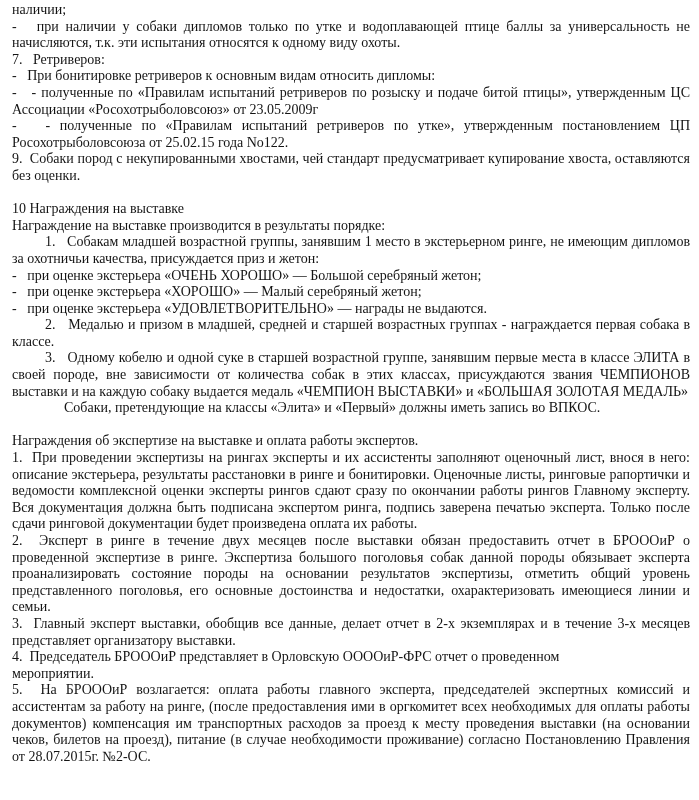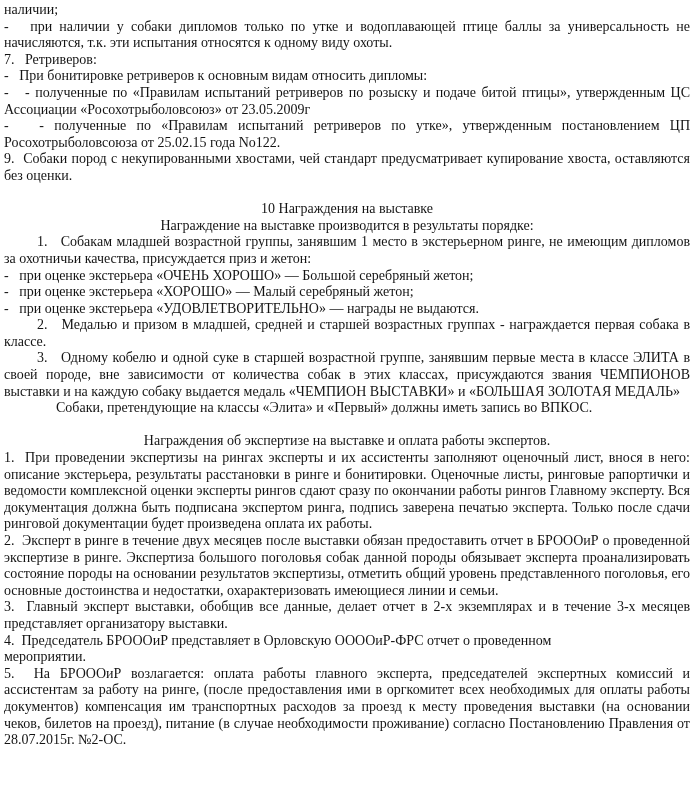--- a/index.html
+++ b/index.html
@@ -10,31 +10,31 @@
   .page {
     box-sizing: border-box;
     width: 699px;
     height: 800px;
     overflow: hidden;
     background: #ffffff;
     color: #141414;
     font-family: "Liberation Serif", "DejaVu Serif", serif;
     font-size: 14px;
     line-height: 16.6px;
-    padding: 2px 9px 0 4px;
+    padding: 2px 9px 0 12px;
   }
   .page p {
     margin: 0;
     padding: 0;
   }
   .plain         { text-align: left; }
   .justify       { text-align: justify; }
   .justify-indent{ text-align: justify; text-indent: 33px; }
   .indent        { text-align: left; text-indent: 52px; }
-  .center        { text-align: center; }
+  .center        { }
   .prewrap       { text-align: left; white-space: pre-line; }
   .space-before  { margin-top: 16.6px !important; }
 </style>
 </head>
 <body>
 
 <div class="page">
   <div>
       <p class="plain">наличии;</p>
       <p class="justify">-&nbsp;&nbsp;&nbsp;при наличии у собаки дипломов только по утке и водоплавающей птице баллы за универсальность не начисляются, т.к. эти испытания относятся к одному виду охоты.</p>

